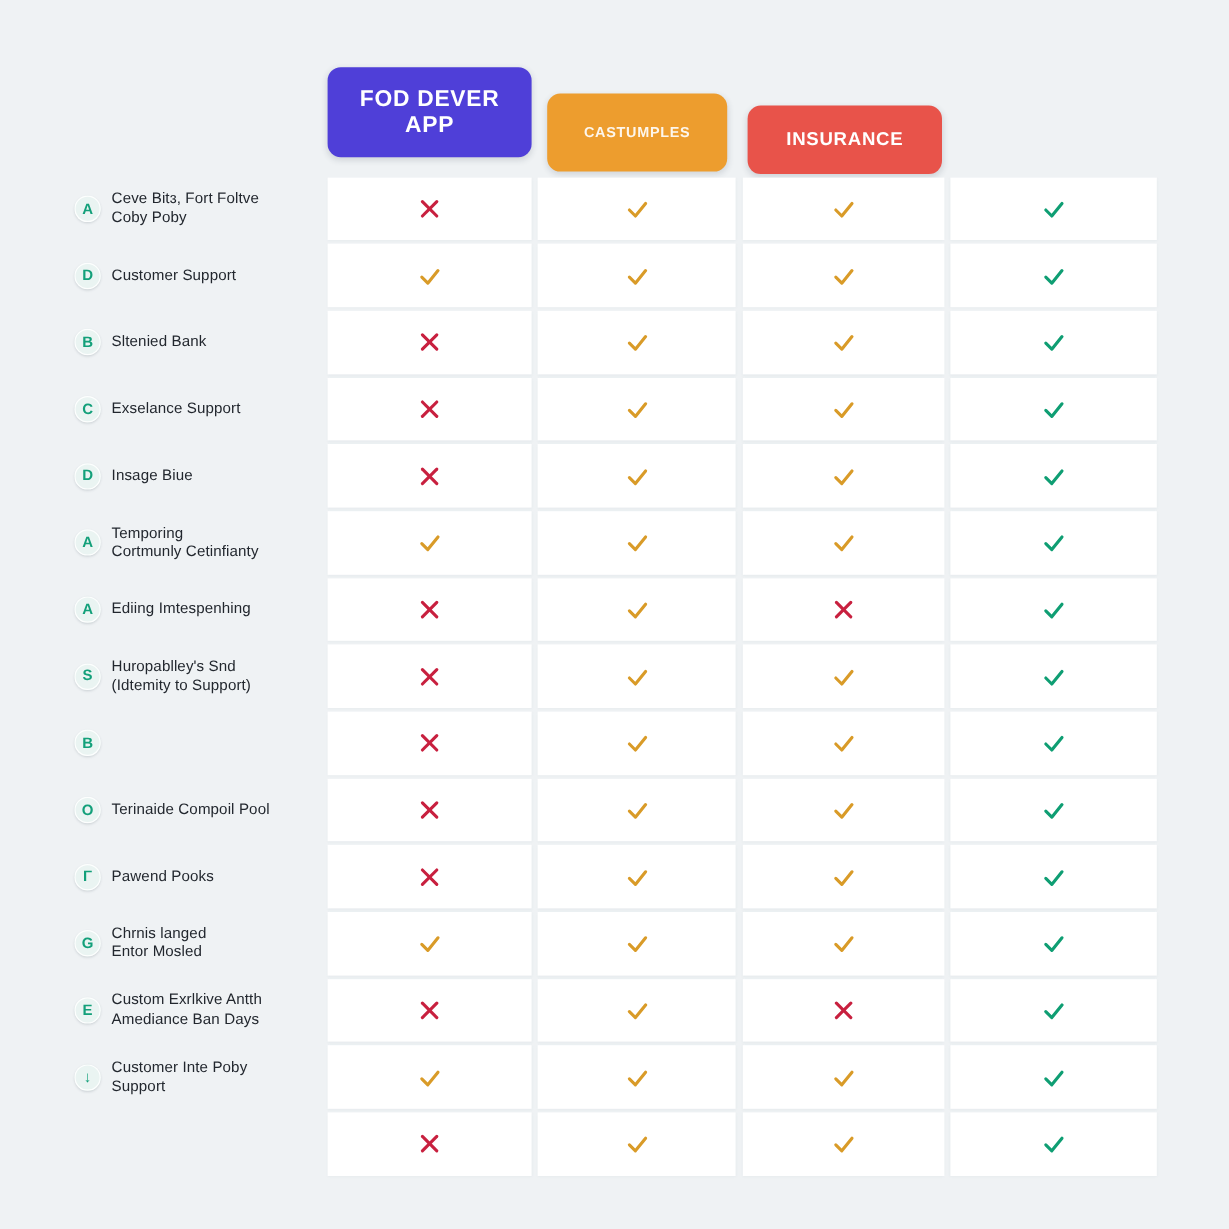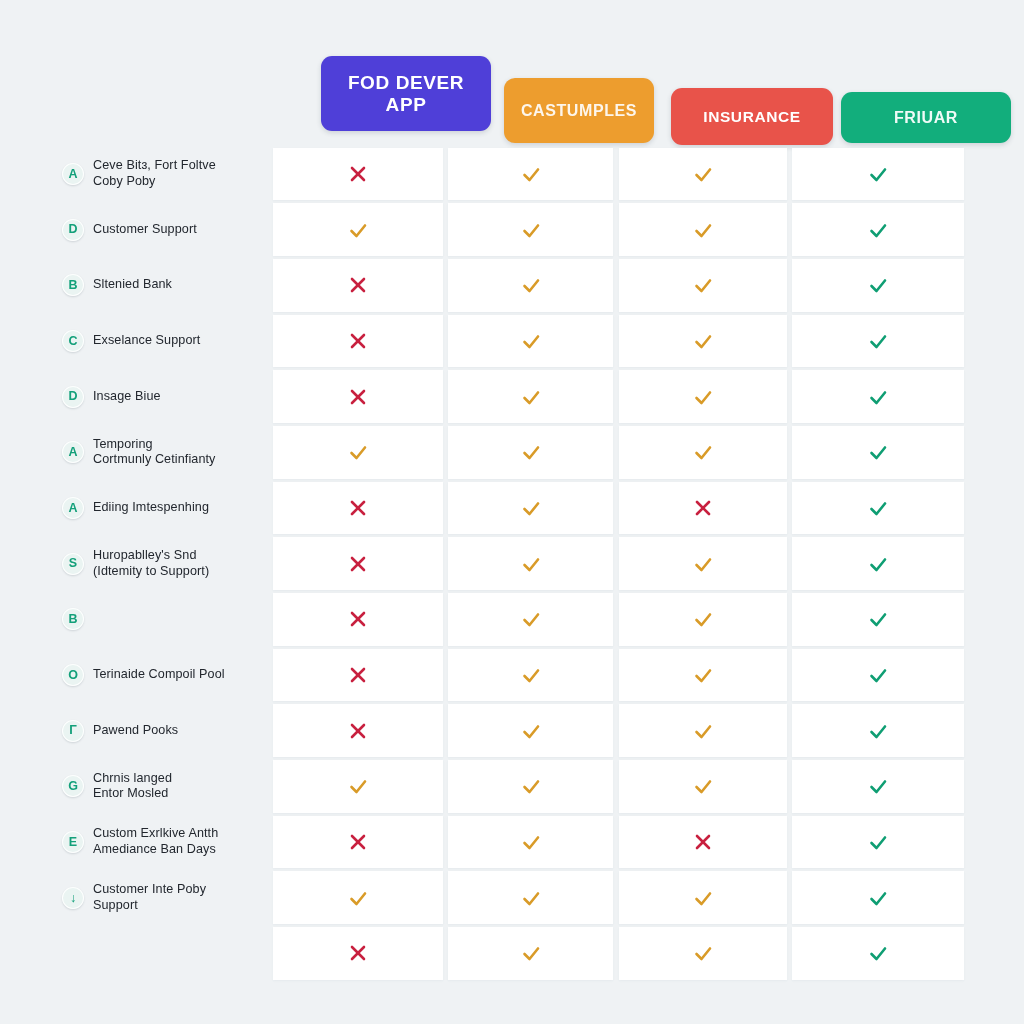--- a/index.html
+++ b/index.html
@@ -22,21 +22,20 @@
     height: 1024px;
   }
 
   
   .header-row {
     position: absolute;
     left: 0;
     top: 0;
     width: 909px;
     height: 146px;
-    margin-left: 48px;
   }
 
   .head-cell {
     position: absolute;
     border-radius: 11px;
     display: flex;
     align-items: center;
     justify-content: center;
     text-align: center;
     color: #ffffff;
@@ -59,21 +58,21 @@
     font-size: 19px;
   }
 
   
   .head-orange {
     left: 456px;
     top: 78px;
     width: 150px;
     height: 65px;
     background: #ed9d2e;
-    font-size: 16px;
+    font-size: 12px;
     color: #fdf6ec;
   }
 
   
   .head-red {
     left: 623px;
     top: 88px;
     width: 162px;
     height: 57px;
     background: #e8534a;
@@ -184,23 +183,20 @@
         <span class="hl">FOD DEVER</span>
         <span class="hl">APP</span>
       </span>
     </div>
     <div class="head-cell head-orange">
       <span class="hl">CASTUMPLES</span>
     </div>
     <div class="head-cell head-red">
       <span class="hl">INSURANCE</span>
     </div>
-    <div class="head-cell head-green">
-      <span class="hl">FRIUAR</span>
-    </div>
   </div>
 
   <div class="grid" id="grid">
       <div class="row">
         <div class="row-label">
           <span class="badge">A</span>
           <span class="label-text">Ceve Bitɜ, Fort Foltve
 Coby Poby</span>
         </div>
         <div class="cell c0">

